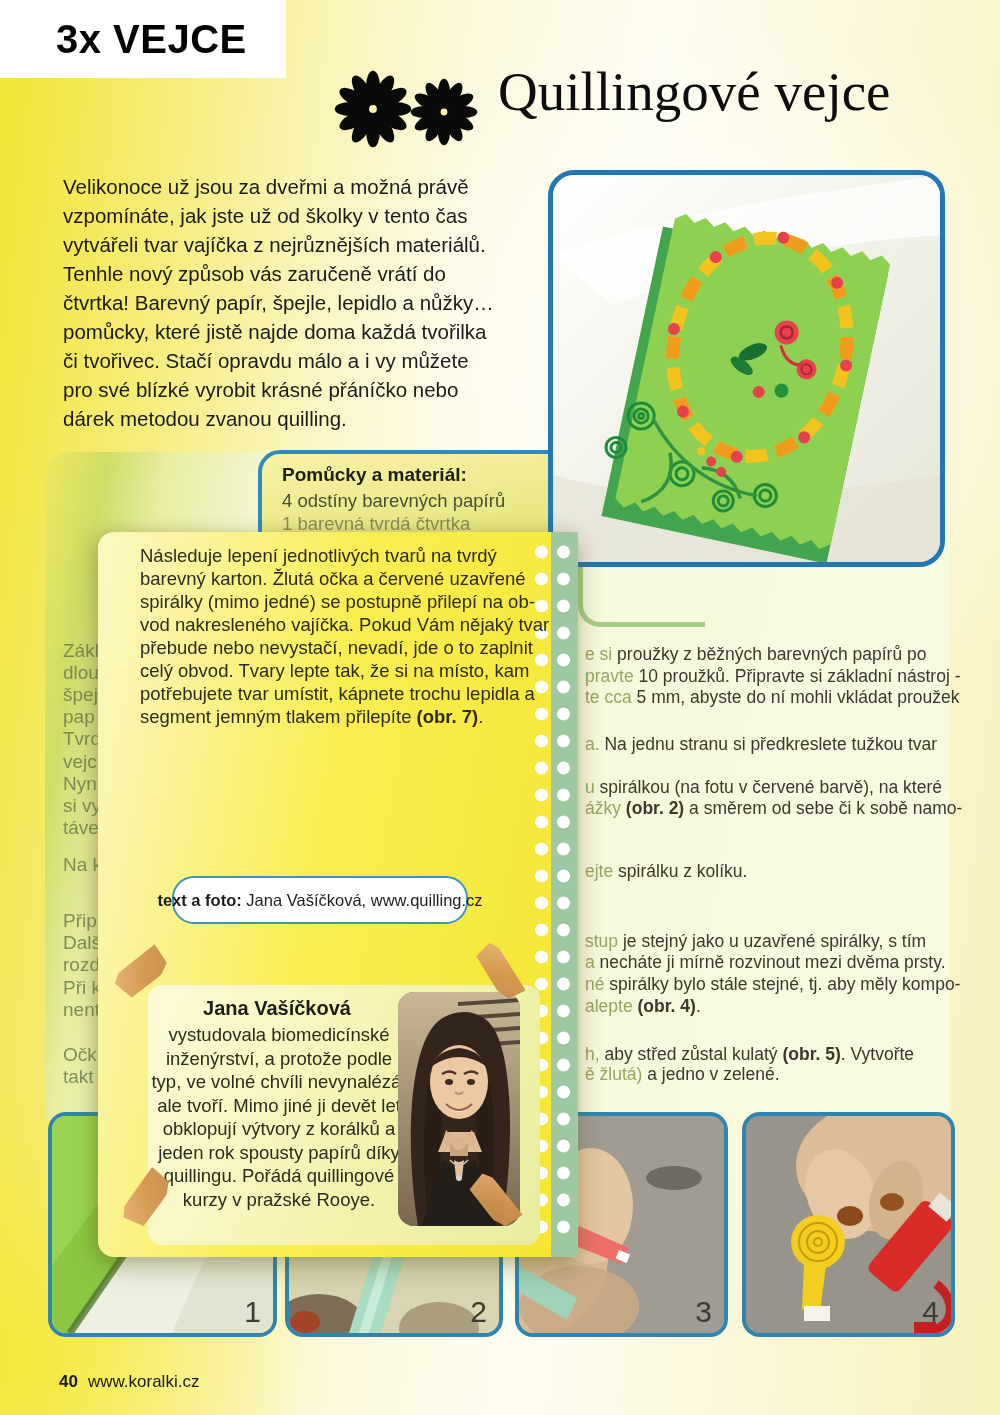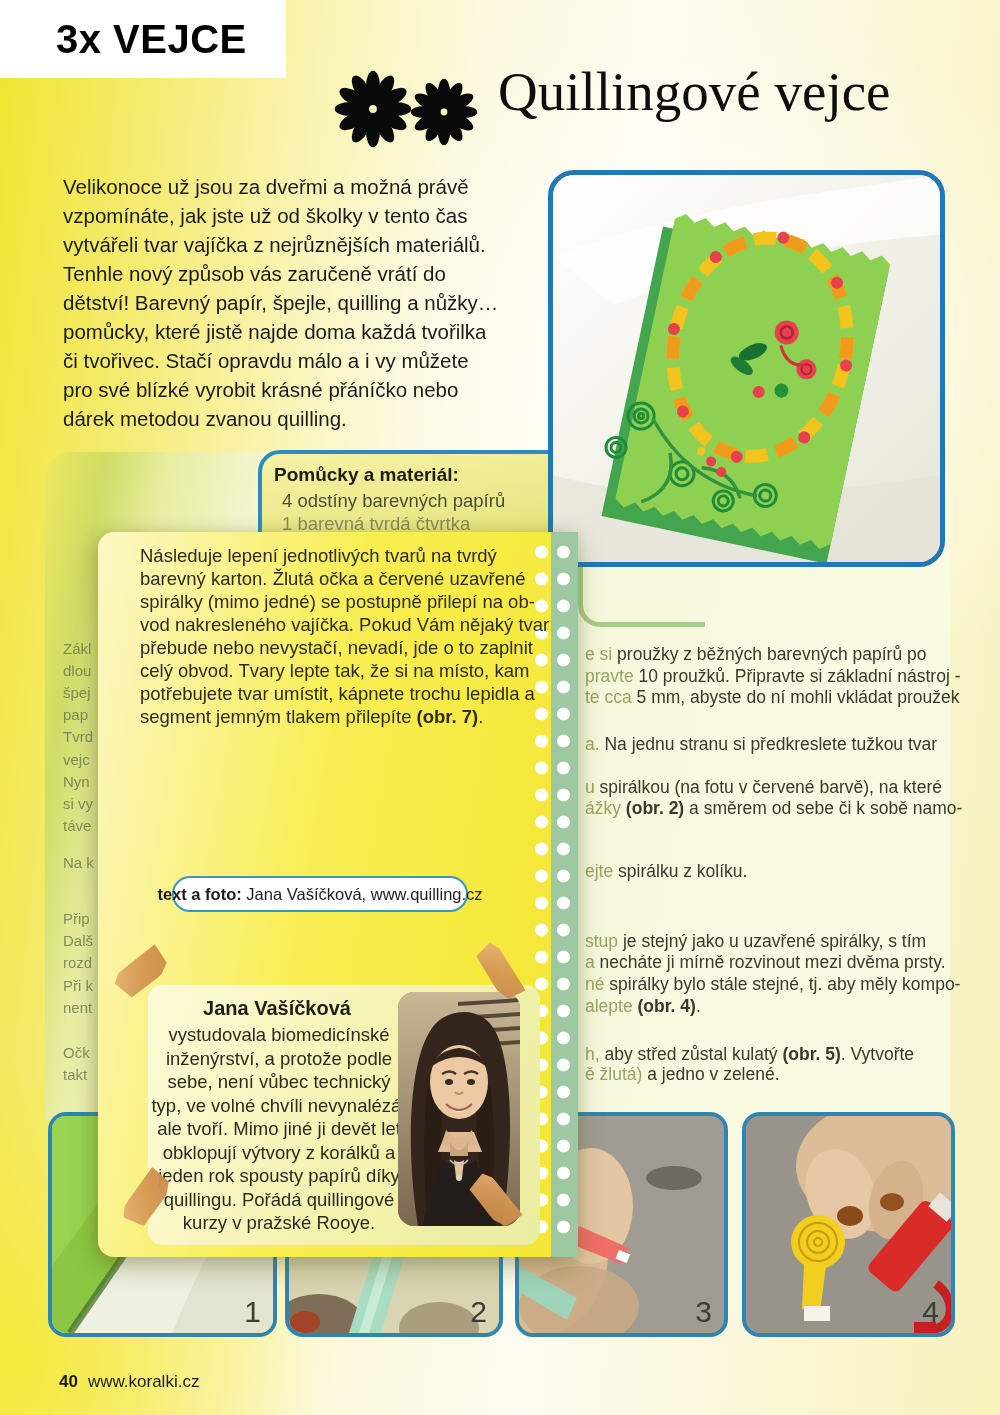--- a/index.html
+++ b/index.html
@@ -12,49 +12,49 @@
   .abs{position:absolute;}
   
   .tagbox{left:0;top:67;width:286px;height:78px;background:#ffffff;display:flex;align-items:center;
     box-sizing:border-box;padding-left:56px;font-weight:bold;font-size:40px;color:#000;letter-spacing:.5px;}
   .maintitle{left:498px;top:60px;font-family:"Liberation Serif",serif;font-size:55px;color:#0d0d0d;white-space:nowrap;text-align:center;}
   
   .intro{left:63px;top:172px;width:500px;font-size:20.5px;line-height:29px;color:#1b1b1b;}
   
   .leftbg{left:45px;top:452px;width:905px;height:668px;border-radius:26px 0 0 0;z-index:1;
     background:linear-gradient(100deg,#eee95e 0%,#cfdc66 6%,#e8eda0 12%,#f6f8dc 24%,#f8fae2 100%);}
-  .lfrag{z-index:2;left:63px;font-size:15px;color:#67774c;opacity:.8;white-space:nowrap;}
+  .lfrag{z-index:2;left:63px;font-size:19px;color:#67774c;opacity:.8;white-space:nowrap;}
   
   .rline{z-index:2;left:585px;font-size:17.5px;white-space:nowrap;color:#3a392c;}
   .rline .lead{color:#97a562;}
   .rline .b{font-weight:bold;}
   .greencorner{z-index:2;left:578px;top:558px;width:122px;height:64px;
     border-left:5px solid #a7ce88;border-bottom:5px solid #a7ce88;border-radius:0 0 0 22px;}
   
   .materials{z-index:3;left:258px;top:450px;width:330px;height:114px;border:4px solid #2f8cba;border-radius:22px;
     box-sizing:border-box;background:linear-gradient(172deg,#f8f2a6 0%,#e4e47c 80%);overflow:hidden;}
-  .materials .mt{position:absolute;left:12px;top:10px;font-weight:bold;font-size:19px;color:#20201a;}
+  .materials .mt{position:absolute;left:20px;top:10px;font-weight:bold;font-size:19px;color:#20201a;}
   .materials .mi{position:absolute;left:20px;font-size:18.5px;color:#3c4030;white-space:nowrap;}
   
   .mainframe{z-index:4;left:548px;top:170px;width:397px;height:397px;border:5px solid #2377b6;border-radius:26px;
     box-sizing:border-box;background:#f5f3ec;overflow:hidden;}
   
   .stepphoto{z-index:5;border:4px solid #2e86b0;border-radius:18px;box-sizing:border-box;overflow:hidden;background:#999;}
   .stepnum{position:absolute;right:12px;bottom:4px;font-size:30px;color:#3f3d33;}
   
   .note{z-index:10;left:98px;top:532px;width:480px;height:725px;border-radius:16px 0 0 16px;
     background:linear-gradient(100deg,#fcf7c6 0%,#f8ee52 45%,#f4e52f 100%);
     box-shadow:0 10px 26px rgba(95,95,25,.38), -4px 0 14px rgba(95,95,25,.18);}
   .notestrip{position:absolute;left:453px;top:0;width:27px;height:725px;background:#9dc8a2;}
   .dots{position:absolute;width:15px;top:12px;height:702px;
     background-image:radial-gradient(circle at 7.5px 8px,#ffffff 6px,rgba(255,255,255,0) 6.8px);
     background-size:15px 27px;background-repeat:repeat-y;}
   .npara{position:absolute;left:42px;font-size:18.5px;line-height:23px;color:#2d2c1e;white-space:nowrap;}
   .npara .b{font-weight:bold;}
-  .credit{position:absolute;left:74px;top:344px;width:296px;height:36px;background:#ffffff;border:2.5px solid #3a96ba;
+  .credit{position:absolute;left:74px;top:344px;width:296px;height:48px;background:#ffffff;border:2.5px solid #3a96ba;
     border-radius:22px;box-sizing:border-box;display:flex;align-items:center;justify-content:center;
     font-size:16.5px;color:#1d1d1d;white-space:nowrap;}
   .credit .b{font-weight:bold;}
   .bio{position:absolute;left:50px;top:453px;width:392px;height:260px;border-radius:14px;
     background:linear-gradient(115deg,#fdfbd8 0%,#f4f2ac 60%,#e9eda0 100%);}
   .bioname{position:absolute;left:0;top:12px;width:258px;text-align:center;font-weight:bold;font-size:20px;color:#1e1e16;}
   .biolines{position:absolute;left:0;top:38px;width:262px;text-align:center;font-size:18.5px;line-height:23.5px;color:#2c2b20;}
   .biophoto{position:absolute;left:250px;top:7px;width:122px;height:234px;border-radius:16px;overflow:hidden;background:#8a7a60;}
   .tape{position:absolute;background:linear-gradient(135deg,#e7b076 0%,#d3954f 55%,#c9894a 100%);opacity:.95;
     clip-path:polygon(0 18%,18% 0,100% 10%,94% 82%,72% 100%,6% 90%);box-shadow:0 2px 4px rgba(80,60,10,.25);}
@@ -154,21 +154,21 @@
         <circle cx="50" cy="50" r="5" fill="#faf4b4"></circle>
     </g>
   </svg>
   <div class="abs maintitle">Quillingové vejce</div>
 
   <div class="abs intro">
     <div>Velikonoce už jsou za dveřmi a možná právě</div>
     <div>vzpomínáte, jak jste už od školky v tento čas</div>
     <div>vytvářeli tvar vajíčka z nejrůznějších materiálů.</div>
     <div>Tenhle nový způsob vás zaručeně vrátí do</div>
-    <div>dětství! Barevný papír, špejle, quilling a nůžky…</div>
+    <div>čtvrtka! Barevný papír, špejle, lepidlo a nůžky…</div>
     <div>pomůcky, které jistě najde doma každá tvořilka</div>
     <div>či tvořivec.  Stačí opravdu málo a i vy můžete</div>
     <div>pro své blízké vyrobit krásné přáníčko nebo</div>
     <div>dárek metodou zvanou quilling.</div>
   </div>
 
   <div class="abs leftbg"></div>
 
   <div class="abs lfrag" style="top:640px">Zákl</div>
   <div class="abs lfrag" style="top:662px">dlou</div>
@@ -352,21 +352,20 @@
     <div class="credit">
       <span class="b">text a foto:</span>
       <span style="white-space:pre"> Jana Vašíčková, www.quilling.cz</span>
     </div>
 
     <div class="bio">
       <div class="bioname">Jana Vašíčková</div>
       <div class="biolines">
         <div>vystudovala biomedicínské</div>
         <div>inženýrství, a protože podle</div>
-        <div>sebe, není vůbec technický</div>
         <div>typ, ve volné chvíli nevynalézá,</div>
         <div>ale tvoří. Mimo jiné ji devět let</div>
         <div>obklopují výtvory z korálků a</div>
         <div>jeden rok spousty papírů díky</div>
         <div>quillingu. Pořádá quillingové</div>
         <div>kurzy v pražské Rooye.</div>
       </div>
       <div class="biophoto">
         <svg width="122" height="234" viewBox="0 0 122 234">
           <defs>

